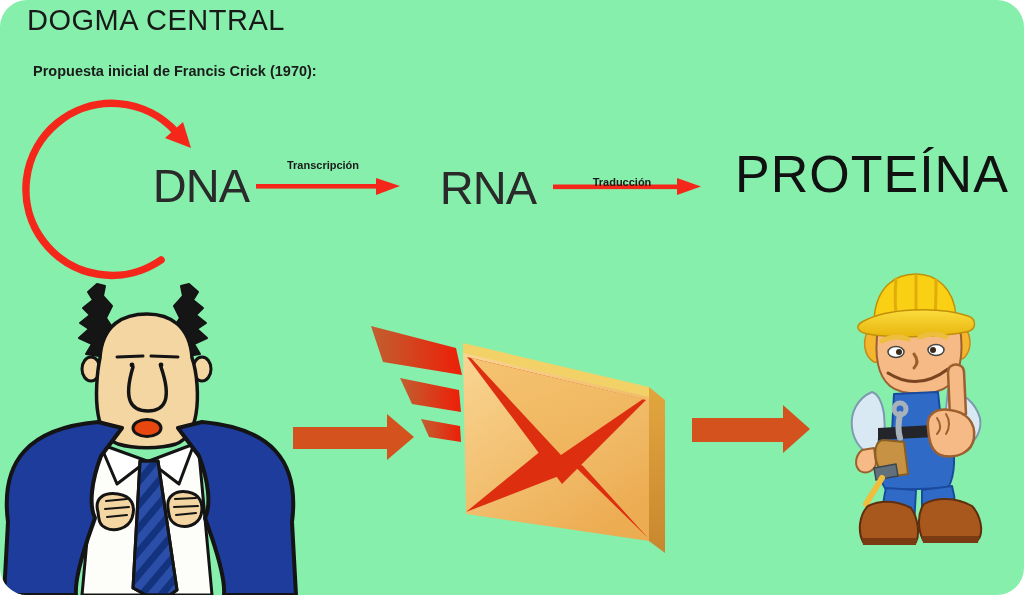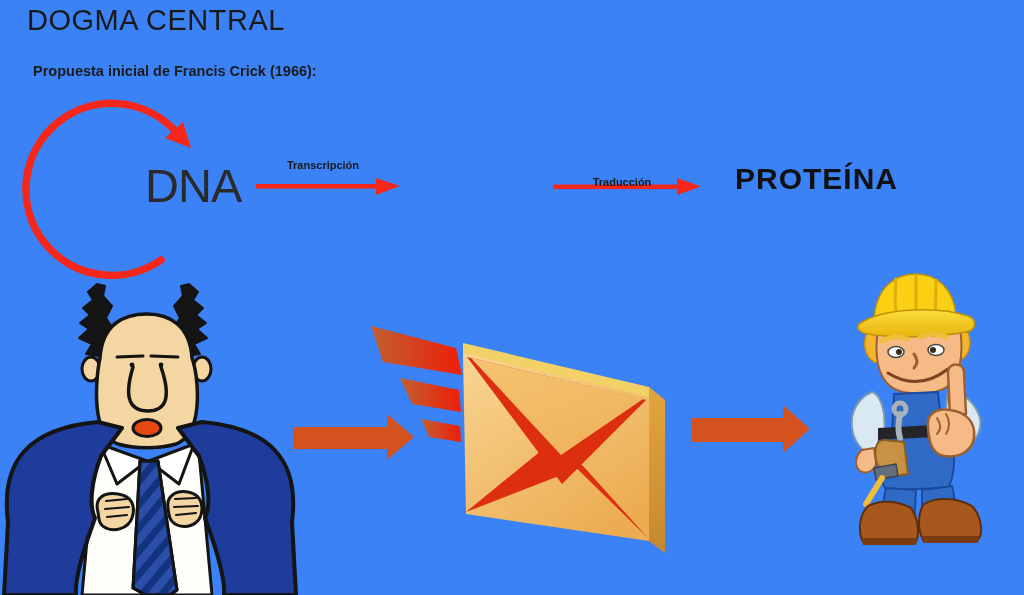--- a/index.html
+++ b/index.html
@@ -1,61 +1,63 @@
 <!DOCTYPE html>
 <html><head>
 <meta charset="utf-8">
 <style>
   html,body{margin:0;padding:0;background:#fff;}
   .stage{
-    position:relative;width:1024px;height:595px;overflow:hidden;background:#3b82f6;
+    position:relative;width:1024px;height:595px;overflow:hidden;background:#86efac;
     font-family:"Liberation Sans","DejaVu Sans",sans-serif;
+    border-radius:27px;
   }
   .abs{position:absolute;}
   .title{
     left:27px;top:4px;font-size:29px;font-weight:400;letter-spacing:.5px;color:#191919;white-space:nowrap;
   }
   .subtitle{
     left:33px;top:63px;font-size:14.5px;font-weight:700;color:#1b1b1b;white-space:nowrap;
   }
-  .node{color:#2a2a2a;text-align:left;white-space:nowrap;}
+  .node{color:#2a2a2a;text-align:right;white-space:nowrap;}
   .node-thin{font-size:47px;font-weight:300;letter-spacing:-1px;}
   .node-dna{left:145px;top:158px;width:104px;}
   .node-rna{left:430px;top:160px;width:106px;}
-  .node-protein{left:735px;top:162px;width:240px;font-size:30px;font-weight:700;letter-spacing:1px;color:#111;}
+  .node-protein{left:735px;top:144px;width:240px;font-size:52px;font-weight:400;letter-spacing:1px;color:#111;}
   .edge-label{font-size:11px;font-weight:700;color:#1a1a1a;text-align:center;white-space:nowrap;}
   .edge-label.t1{left:252px;top:159px;width:142px;}
   .edge-label.t2{left:551px;top:176px;width:142px;}
   svg{display:block;}
   .overlay{left:0;top:0;}
 </style>
 </head>
 <body>
 
 <div class="stage">
 
   <div class="abs title">DOGMA CENTRAL</div>
-  <div class="abs subtitle">Propuesta inicial de Francis Crick (1966):</div>
+  <div class="abs subtitle">Propuesta inicial de Francis Crick (1970):</div>
 
   <svg class="abs overlay" width="1024" height="595" viewBox="0 0 1024 595">
     <g>
       <path d="M 161 260 A 86 86 0 1 1 176 132" fill="none" stroke-width="7.5" stroke-linecap="round" stroke="#F5271A"></path>
       <polygon points="165,138 183,122 191,148" fill="#F5271A"></polygon>
     </g>
     <g>
       <rect x="256" y="184" width="121" height="4.6" fill="#F5271A"></rect>
       <polygon points="376,178 400,186 376,195" fill="#F5271A"></polygon>
     </g>
     <g>
       <rect x="553" y="184.5" width="125" height="4.6" fill="#F5271A"></rect>
       <polygon points="677,178 701,186.5 677,195" fill="#F5271A"></polygon>
     </g>
   </svg>
 
   <div class="abs node node-thin node-dna">DNA</div>
+  <div class="abs node node-thin node-rna">RNA</div>
   <div class="abs node node-protein">PROTEÍNA</div>
   <div class="abs edge-label t1">Transcripción</div>
   <div class="abs edge-label t2">Traducción</div>
 
   <svg class="abs" style="left:0;top:268px" width="300" height="327" viewBox="0 0 300 327">
     <g stroke="#141414" stroke-linejoin="round" stroke-linecap="round">
 
       <path fill="#151515" stroke-width="2" d="M 97 16 L 88 24 L 93 32 L 83 40 L 90 47 L 80 55 L 89 61 L 79 70 L 92 76 L 86 86 L 112 90 L 108 74 L 114 62 L 106 50 L 112 38 L 103 28 L 105 18 Z"></path>
       <path fill="#151515" stroke-width="2" d="M 189 16 L 198 24 L 193 32 L 203 40 L 196 47 L 206 55 L 197 61 L 207 70 L 194 76 L 200 86 L 174 90 L 178 74 L 172 62 L 180 50 L 174 38 L 183 28 L 181 18 Z"></path>
 

